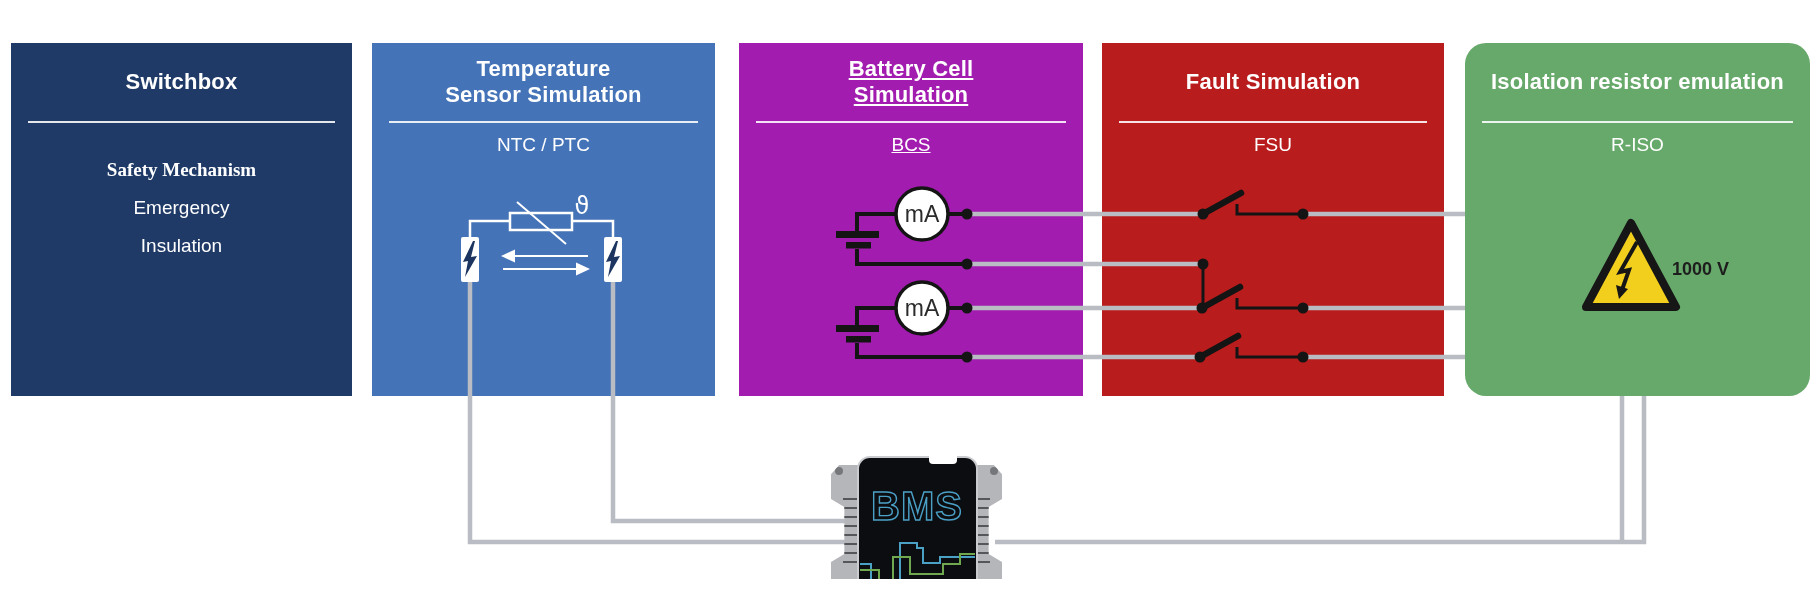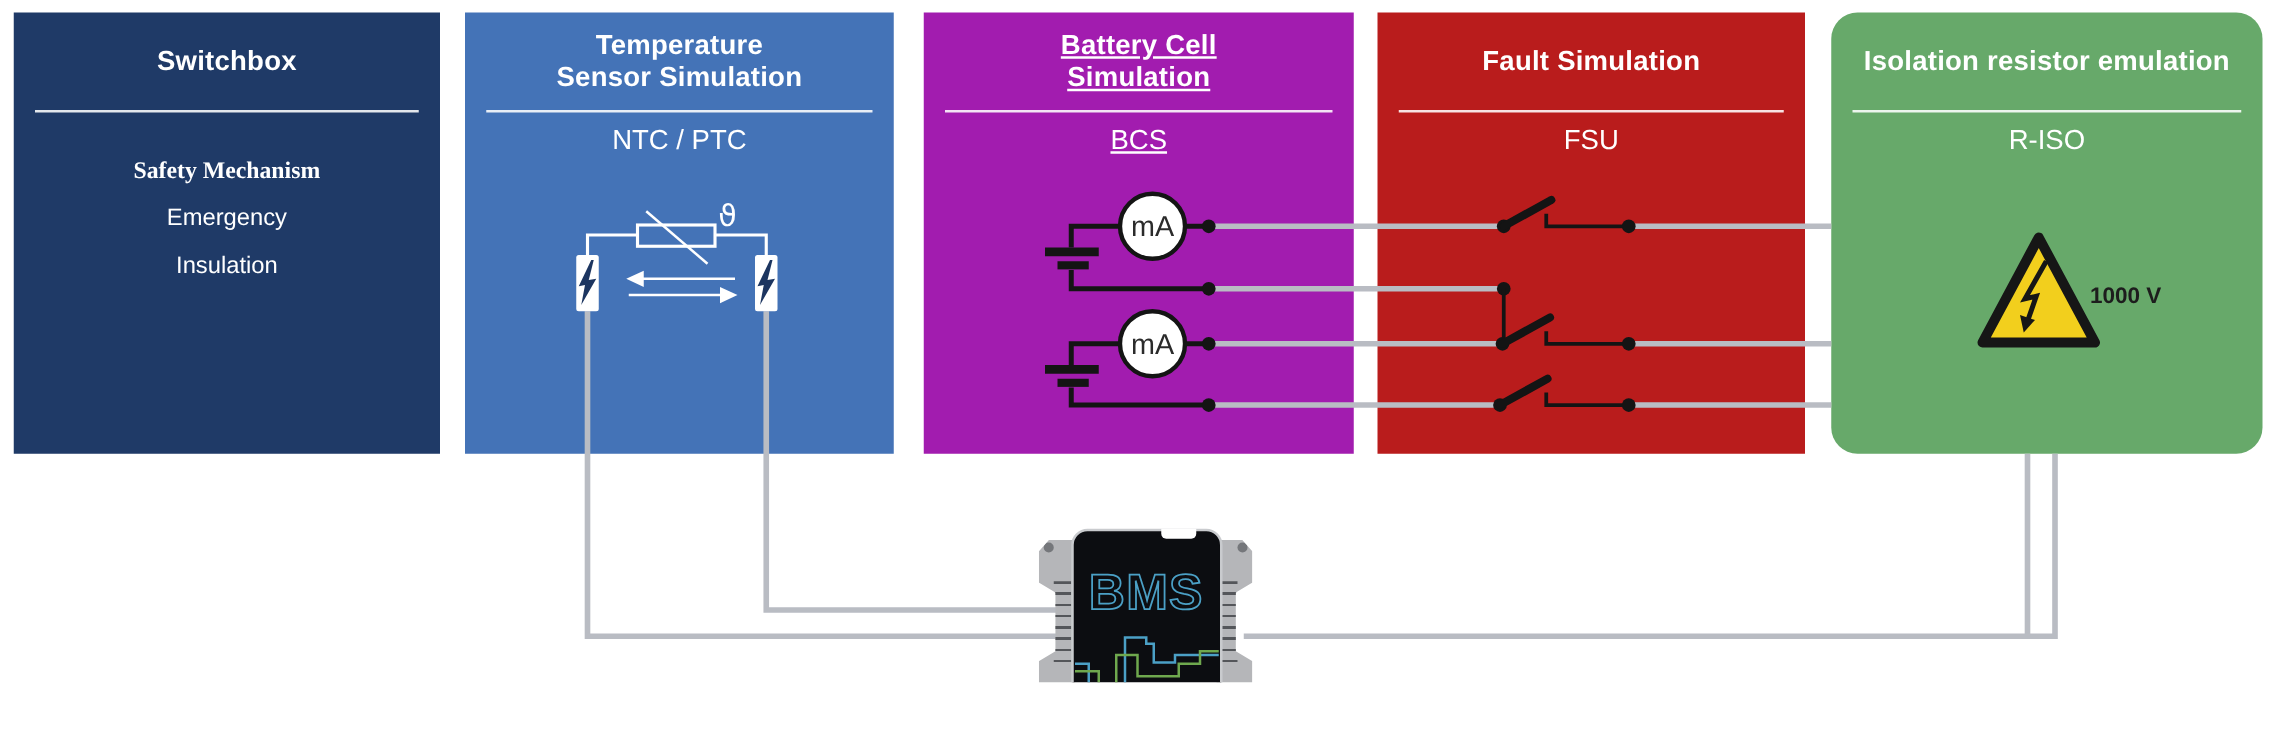--- a/index.html
+++ b/index.html
@@ -1,31 +1,32 @@
 <!DOCTYPE html>
 <html><head>
 <meta charset="utf-8">
 <style>
   html,body{margin:0;padding:0;background:#ffffff;}
   .canvas{
     position:relative;width:1820px;height:546px;background:#ffffff;overflow:hidden;
     font-family:"Liberation Sans", sans-serif;
+    margin-top:33px;
   }
   .panel{position:absolute;top:10px;height:353px;color:#fff;}
   .panel-1{left:11px;width:341px;}
   .panel-2{left:372px;width:343px;}
   .panel-3{left:739px;width:344px;}
   .panel-4{left:1102px;width:342px;}
   .panel-5{left:1465px;width:345px;}
   .ptitle{
     height:78px;display:flex;flex-direction:column;align-items:center;justify-content:center;
     font-size:22px;font-weight:bold;line-height:26px;text-align:center;letter-spacing:.2px;
   }
   .divider{height:2px;width:90%;margin:0 auto;background:rgba(255,255,255,.88);}
-  .subtitle{margin-top:10px;text-align:center;font-size:22px;line-height:24px;}
+  .subtitle{margin-top:10px;text-align:center;font-size:19px;line-height:24px;}
   .plist{list-style:none;margin:28px 0 0 0;padding:0;text-align:center;font-size:19px;}
   .plist li{line-height:38px;}
   .plist li.strong{font-weight:bold;font-family:Liberation Serif, serif;}
   .overlay{position:absolute;left:0;top:0;z-index:5;pointer-events:none;}
   
   .bms{position:absolute;left:829px;top:421px;width:175px;height:160px;z-index:6;text-decoration:underline;}
   .wing{position:absolute;top:11px;width:29px;height:131px;background:#b5b6b9;}
   .wing-l{left:2px;clip-path:polygon(100% 0,100% 100%,28% 100%,0 93%,0 74%,46% 68%,46% 32%,0 26%,0 7%,28% 0);}
   .wing-r{left:144px;clip-path:polygon(0 0,0 100%,72% 100%,100% 93%,100% 74%,54% 68%,54% 32%,100% 26%,100% 7%,72% 0);}
   .screw{position:absolute;width:8px;height:8px;border-radius:50%;background:#75777b;}

